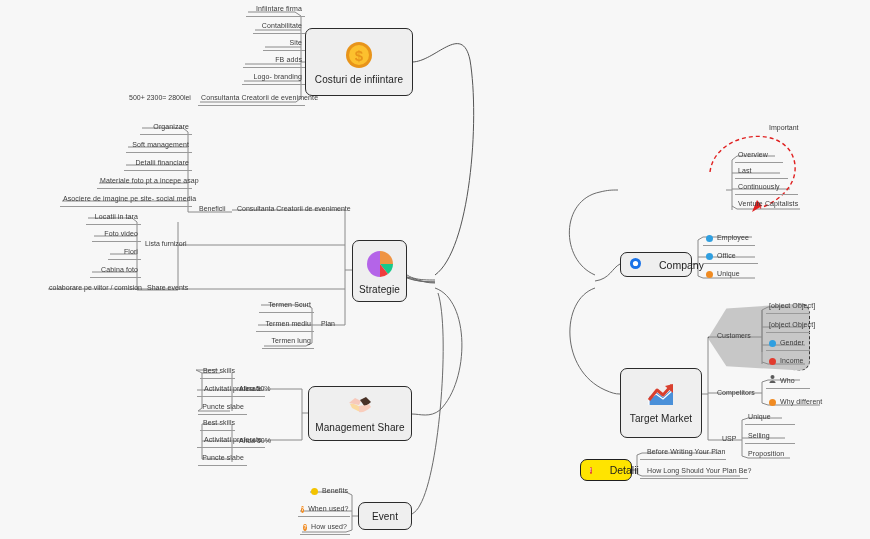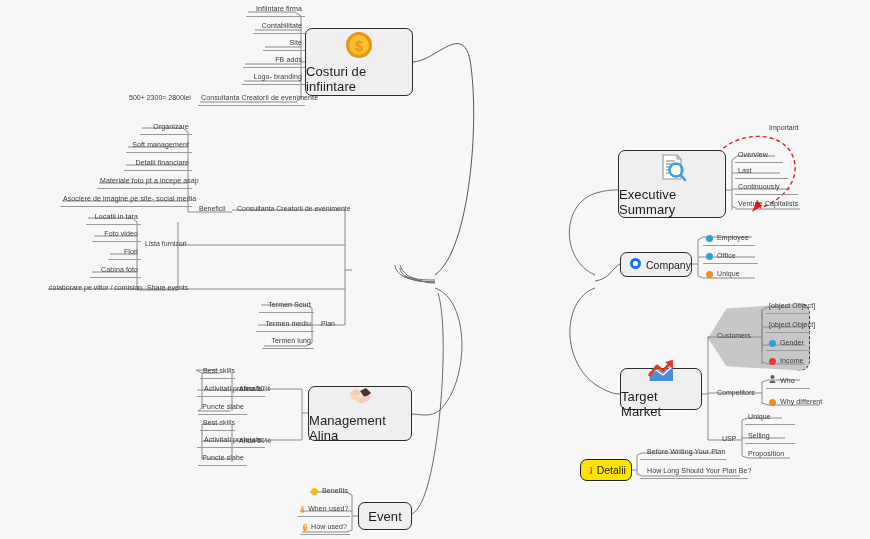--- a/index.html
+++ b/index.html
@@ -29,39 +29,39 @@
   .topic{
     position:absolute;
     background:#efefef;
     border:1.6px solid #2b2b2b;
     border-radius:7px;
     box-sizing:border-box;
     display:flex;flex-direction:column;
     align-items:center;justify-content:center;
     color:#1d1d1d;
   }
-  .topic .tlabel{font-size:13px;letter-spacing:.1px;}
+  .topic .tlabel{font-size:10px;letter-spacing:.1px;}
 
   .central{
     position:absolute;
     background:#ffe400;
     border:2px solid #1f1f1f;
     border-radius:7px;
     display:flex;align-items:center;justify-content:center;
     font-size:14px;font-weight:bold;color:#111;
     box-sizing:border-box;
   }
 
   .pillnode{
     position:absolute;
     background:#efefef;
     border:1.6px solid #2b2b2b;
     border-radius:7px;
     box-sizing:border-box;
-    display:flex;align-items:center;gap:5px;
+    display:flex;align-items:center;gap:18px;
     padding:0 9px;
     font-size:10.5px;color:#1d1d1d;
   }
   .pillnode.yellow{background:#ffe400;border-color:#1f1f1f;}
 
   
   .ico{display:inline-block;flex:0 0 auto;}
   .dot{
     width:7px;height:7px;border-radius:50%;
     display:inline-flex;align-items:center;justify-content:center;
@@ -253,20 +253,31 @@
   </div>
 
   <div class="leaf u r" style="left:246px;top:4px;width:53px;">Infiintare firma</div>
   <div class="leaf u r" style="left:253px;top:21px;width:46px;">Contabilitate</div>
   <div class="leaf u r" style="left:263px;top:38px;width:36px;">Site</div>
   <div class="leaf u r" style="left:243px;top:55px;width:56px;">FB adds</div>
   <div class="leaf u r" style="left:242px;top:72px;width:57px;">Logo- branding</div>
   <div class="leaf u r" style="left:198px;top:93px;width:101px;">Consultanta Creatorii de evenimente</div>
   <div class="plain r" style="left:126px;top:93px;width:70px;">500+ 2300= 2800lei</div>
 
+  <div class="topic" style="left:352px;top:240px;width:55px;height:62px;">
+    <span class="ico">
+      <svg width="32" height="32" viewBox="0 0 32 32">
+        <path d="M16 16 L16 3 A13 13 0 0 0 16 29 Z" fill="#b464e8"></path>
+        <path d="M16 16 L16 3 A13 13 0 0 1 29 16 Z" fill="#ef9443"></path>
+        <path d="M16 16 L29 16 A13 13 0 0 1 24 26 Z" fill="#17c98a"></path>
+        <path d="M16 16 L24 26 A13 13 0 0 1 16 29 Z" fill="#ef3d3d"></path>
+      </svg>
+    </span>
+    <span class="tlabel">Strategie</span>
+  </div>
 
   <div class="plain" style="left:196px;top:204px;">Beneficii</div>
   <div class="plain" style="left:234px;top:204px;">Consultanta Creatorii de evenimente</div>
 
   <div class="leaf u r" style="left:140px;top:122px;width:46px;">Organizare</div>
   <div class="leaf u r" style="left:126px;top:140px;width:60px;">Soft management</div>
   <div class="leaf u r" style="left:124px;top:158px;width:62px;">Detalii financiare</div>
   <div class="leaf u r" style="left:97px;top:176px;width:89px;">Materiale foto pt a incepe asap</div>
   <div class="leaf u r" style="left:60px;top:194px;width:126px;">Asociere de imagine pe site- social media</div>
 
@@ -286,21 +297,21 @@
 
   <div class="topic" style="left:308px;top:386px;width:104px;height:55px;">
     <span class="ico">
       <svg width="26" height="24" viewBox="0 0 26 24">
         <path d="M2 9 L8 4 L14 7 L12 11 Z" fill="#f7c9bb"></path>
         <path d="M13 6 L19 3 L24 8 L18 13 Z" fill="#4a3226"></path>
         <path d="M3 10 C6 9 10 11 13 13 C16 15 14 18 11 17 L5 14 Z" fill="#fbd9a0"></path>
         <path d="M12 12 C15 11 19 12 22 10 L24 13 C20 17 15 19 12 18 Z" fill="#f9cdbc"></path>
       </svg>
     </span>
-    <span class="tlabel">Management Alina</span>
+    <span class="tlabel">Management Share</span>
   </div>
 
   <div class="plain" style="left:236px;top:384px;">Alina 50%</div>
   <div class="leaf u r" style="left:200px;top:366px;width:29px;">Best skills</div>
   <div class="leaf u r" style="left:197px;top:384px;width:62px;">Activitati preferate</div>
   <div class="leaf u r" style="left:198px;top:402px;width:43px;">Puncte slabe</div>
 
   <div class="plain" style="left:236px;top:436px;">Anca 50%</div>
   <div class="leaf u r" style="left:200px;top:418px;width:29px;">Best skills</div>
   <div class="leaf u r" style="left:197px;top:435px;width:62px;">Activitati preferate</div>
@@ -315,38 +326,20 @@
   </div>
   <div class="leaf u icorow" style="left:298px;top:504px;width:46px;">
     <span class="dot orange">?</span>
     <span>When used?</span>
   </div>
   <div class="leaf u icorow" style="left:300px;top:522px;width:44px;">
     <span class="dot orange">?</span>
     <span>How used?</span>
   </div>
 
-  <div class="topic" style="left:618px;top:150px;width:108px;height:68px;">
-    <span class="ico">
-      <svg width="32" height="32" viewBox="0 0 32 32">
-        <path d="M7 4 H21 L25 8 V28 H7 Z" fill="#ffffff" stroke="#9a9a9a" stroke-width="1.2"></path>
-        <path d="M21 4 V8 H25 Z" fill="#dcdcdc" stroke="#9a9a9a" stroke-width="1"></path>
-        <g stroke="#8a8a8a" stroke-width="1.1">
-          <path d="M10 10 H19"></path>
-            <path d="M10 13 H19"></path>
-            <path d="M10 16 H16"></path>
-          <path d="M10 19 H14"></path>
-            <path d="M10 22 H13"></path>
-        </g>
-        <circle cx="20" cy="19" r="6.5" fill="none" stroke="#3aa0e8" stroke-width="2.4"></circle>
-        <path d="M25 24 L29 29" stroke="#3aa0e8" stroke-width="2.6" stroke-linecap="round"></path>
-      </svg>
-    </span>
-    <span class="tlabel">Executive Summary</span>
-  </div>
   <div class="leaf u" style="left:735px;top:150px;width:42px;">Overview</div>
   <div class="leaf u" style="left:735px;top:166px;width:47px;">Last</div>
   <div class="leaf u" style="left:735px;top:182px;width:57px;">Continuously</div>
   <div class="leaf" style="left:735px;top:199px;width:68px;">Venture Capitalists</div>
   <div class="plain" style="left:766px;top:123px;">Important</div>
 
   <div class="pillnode" style="left:620px;top:252px;width:72px;height:25px;">
     <span class="ico">
       <svg width="11" height="11" viewBox="0 0 11 11">
         <circle cx="5.5" cy="5.5" r="5.5" fill="#1a73e8"></circle>
@@ -361,21 +354,21 @@
   </div>
   <div class="leaf u icorow" style="left:703px;top:251px;width:49px;">
     <span class="dot blue"></span>
     <span>Office</span>
   </div>
   <div class="leaf icorow" style="left:703px;top:269px;width:49px;">
     <span class="dot orange"></span>
     <span>Unique</span>
   </div>
 
-  <div class="topic" style="left:620px;top:368px;width:82px;height:42px;">
+  <div class="topic" style="left:620px;top:368px;width:82px;height:70px;">
     <span class="ico">
       <svg width="30" height="26" viewBox="0 0 30 26">
         <path d="M3 22 L3 14 L10 9 L17 14 L27 5 L27 22 Z" fill="#4a90d9"></path>
         <path d="M3 22 L3 16 L10 11 L17 16 L27 7" fill="none" stroke="#ffffff" stroke-width="1.2"></path>
         <path d="M3 17 L11 7 L17 12 L26 2" fill="none" stroke="#d9402f" stroke-width="3" stroke-linejoin="round"></path>
         <polygon points="27,1 27,10 19,3" fill="#d9402f"></polygon>
       </svg>
     </span>
     <span class="tlabel">Target Market</span>
   </div>

